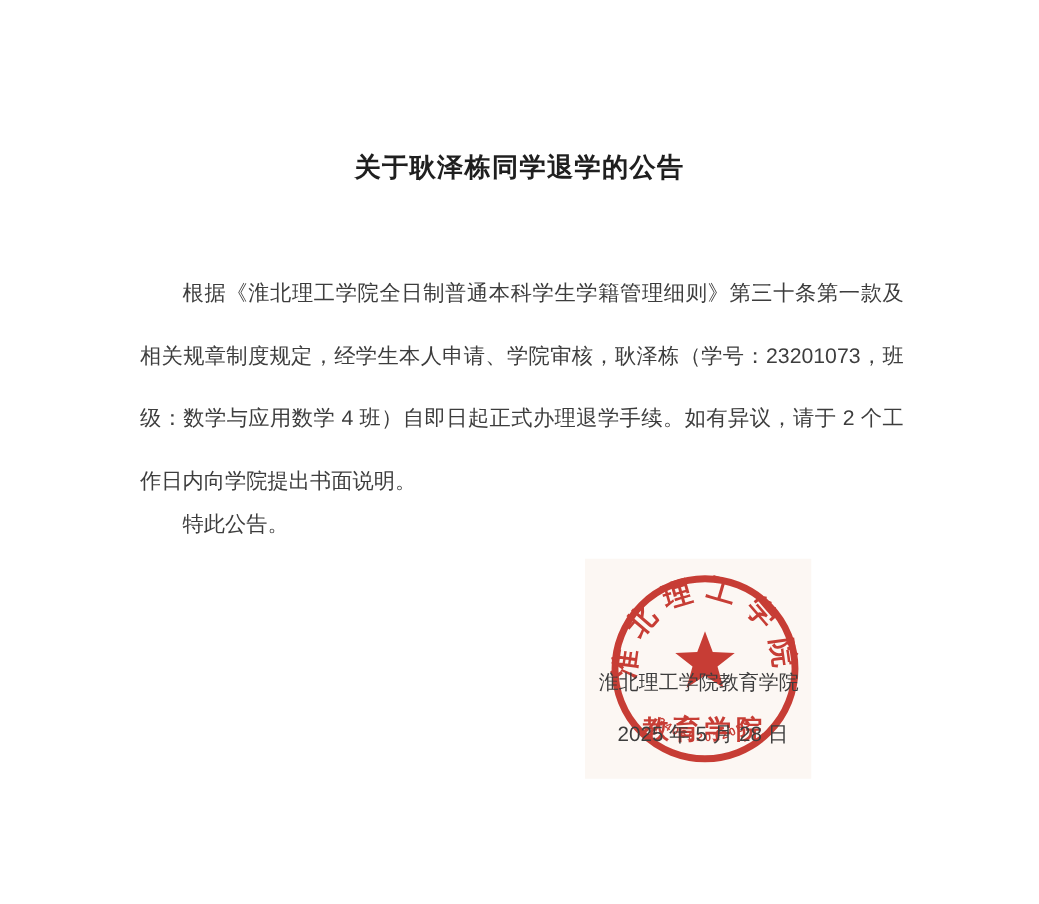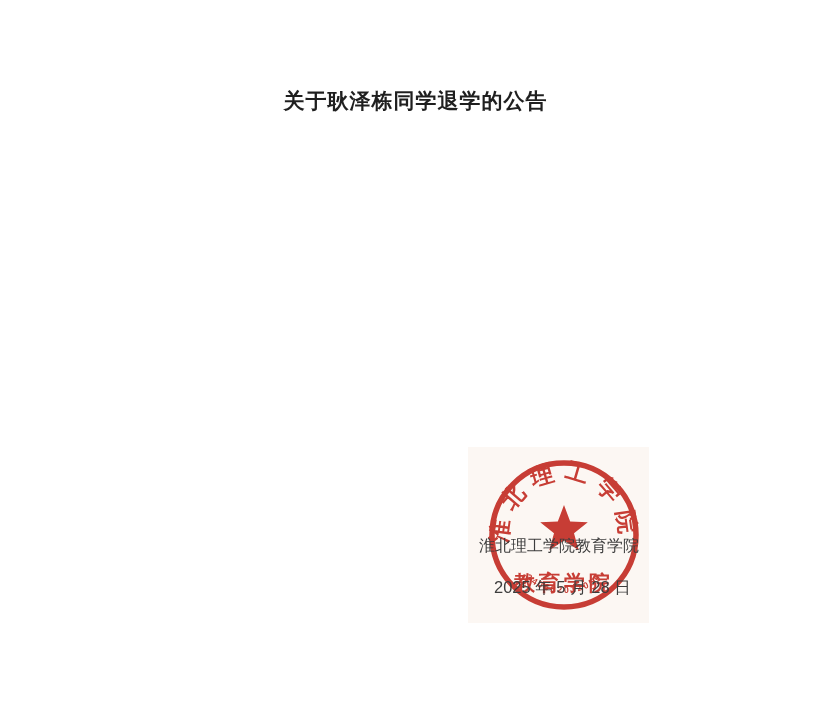--- a/index.html
+++ b/index.html
@@ -9,21 +9,21 @@
   .page {
     position: relative;
     width: 831px;
     height: 723px;
     background: #ffffff;
     overflow: hidden;
   }
 
   .doc-title {
     position: absolute;
-    top: 87px;
+    top: 120px;
     left: 0;
     width: 100%;
     text-align: center;
     font-size: 21px;
     font-weight: bold;
     color: #1f1f1f;
     letter-spacing: 1px;
   }
 
   .doc-body {
@@ -85,20 +85,24 @@
     opacity: 0.95;
   }
 </style>
 </head>
 <body>
 
 <div class="page">
 
   <h1 class="doc-title">关于耿泽栋同学退学的公告</h1>
 
+  <div class="doc-body">
+    <p class="main-para">根据《淮北理工学院全日制普通本科学生学籍管理细则》第三十条第一款及相关规章制度规定，经学生本人申请、学院审核，耿泽栋（学号：23201073，班级：数学与应用数学 4 班）自即日起正式办理退学手续。如有异议，请于 2 个工作日内向学院提出书面说明。</p>
+    <p class="closing-para">特此公告。</p>
+  </div>
 
   <div class="seal-bg"></div>
 
   <svg class="seal" viewBox="0 0 200 185" xmlns="http://www.w3.org/2000/svg">
     <defs>
       <path id="arcTop" d="M 46.4,107.4 A 56,56 0 1 1 153.6,107.4" fill="none"></path>
       <path id="arcBottom" d="M 49.8,120 A 58,58 0 0 0 150.2,120" fill="none"></path>
     </defs>
 
     <circle cx="100" cy="91" r="72" fill="none" stroke="#c5342b" stroke-width="5.5"></circle>

